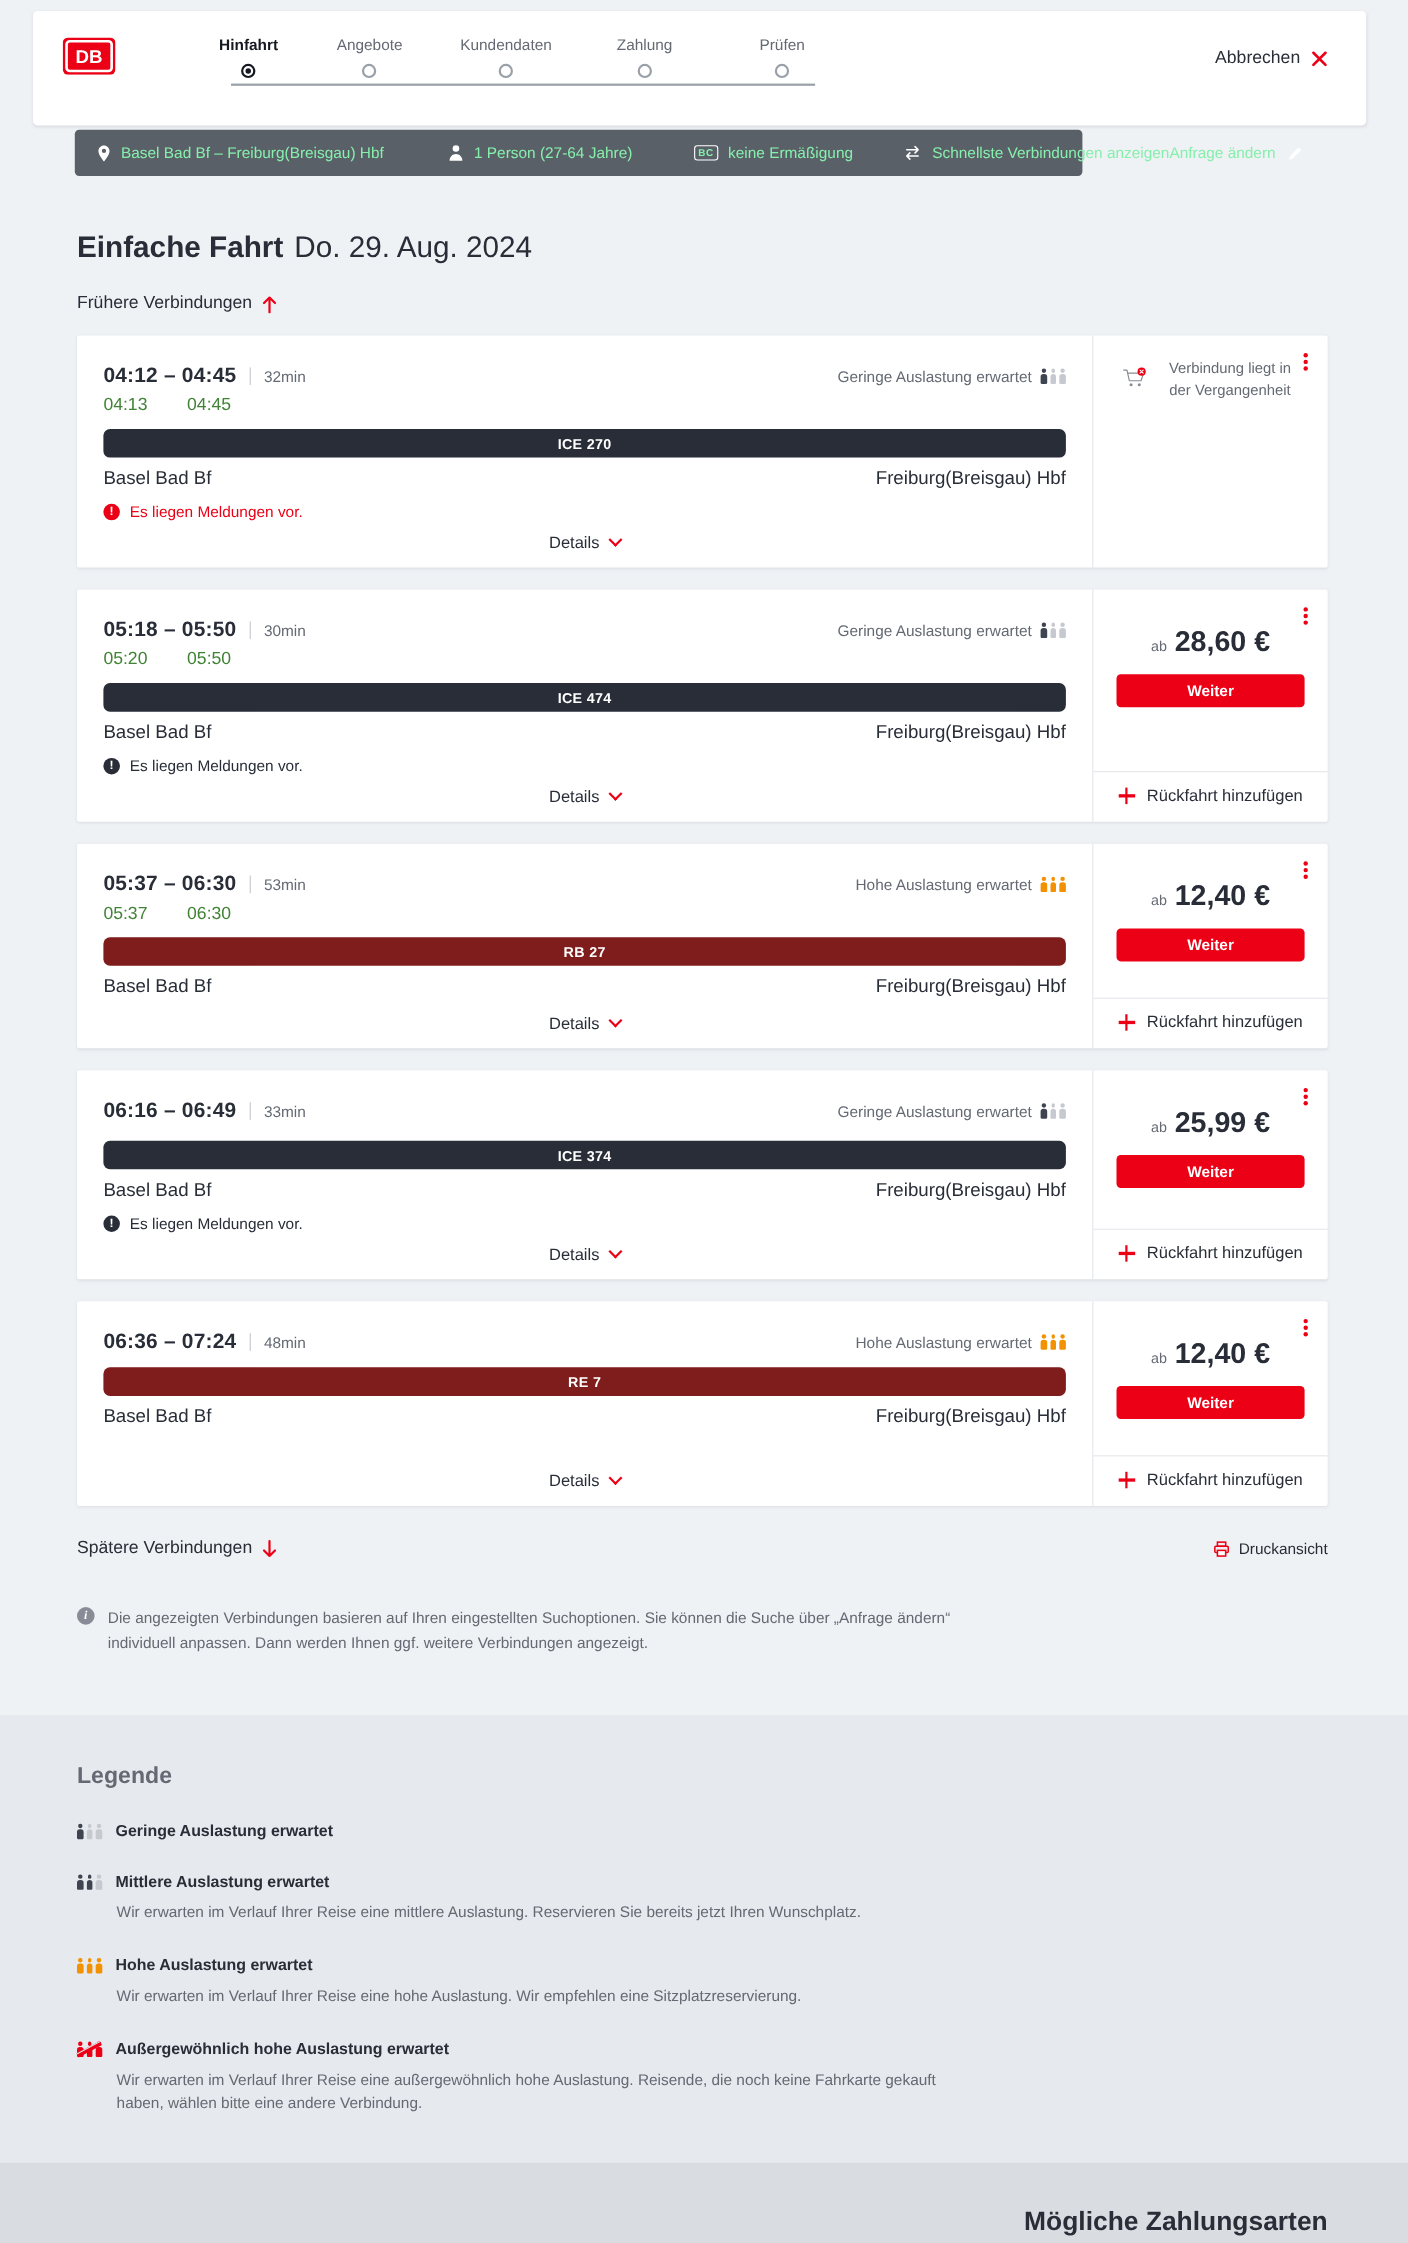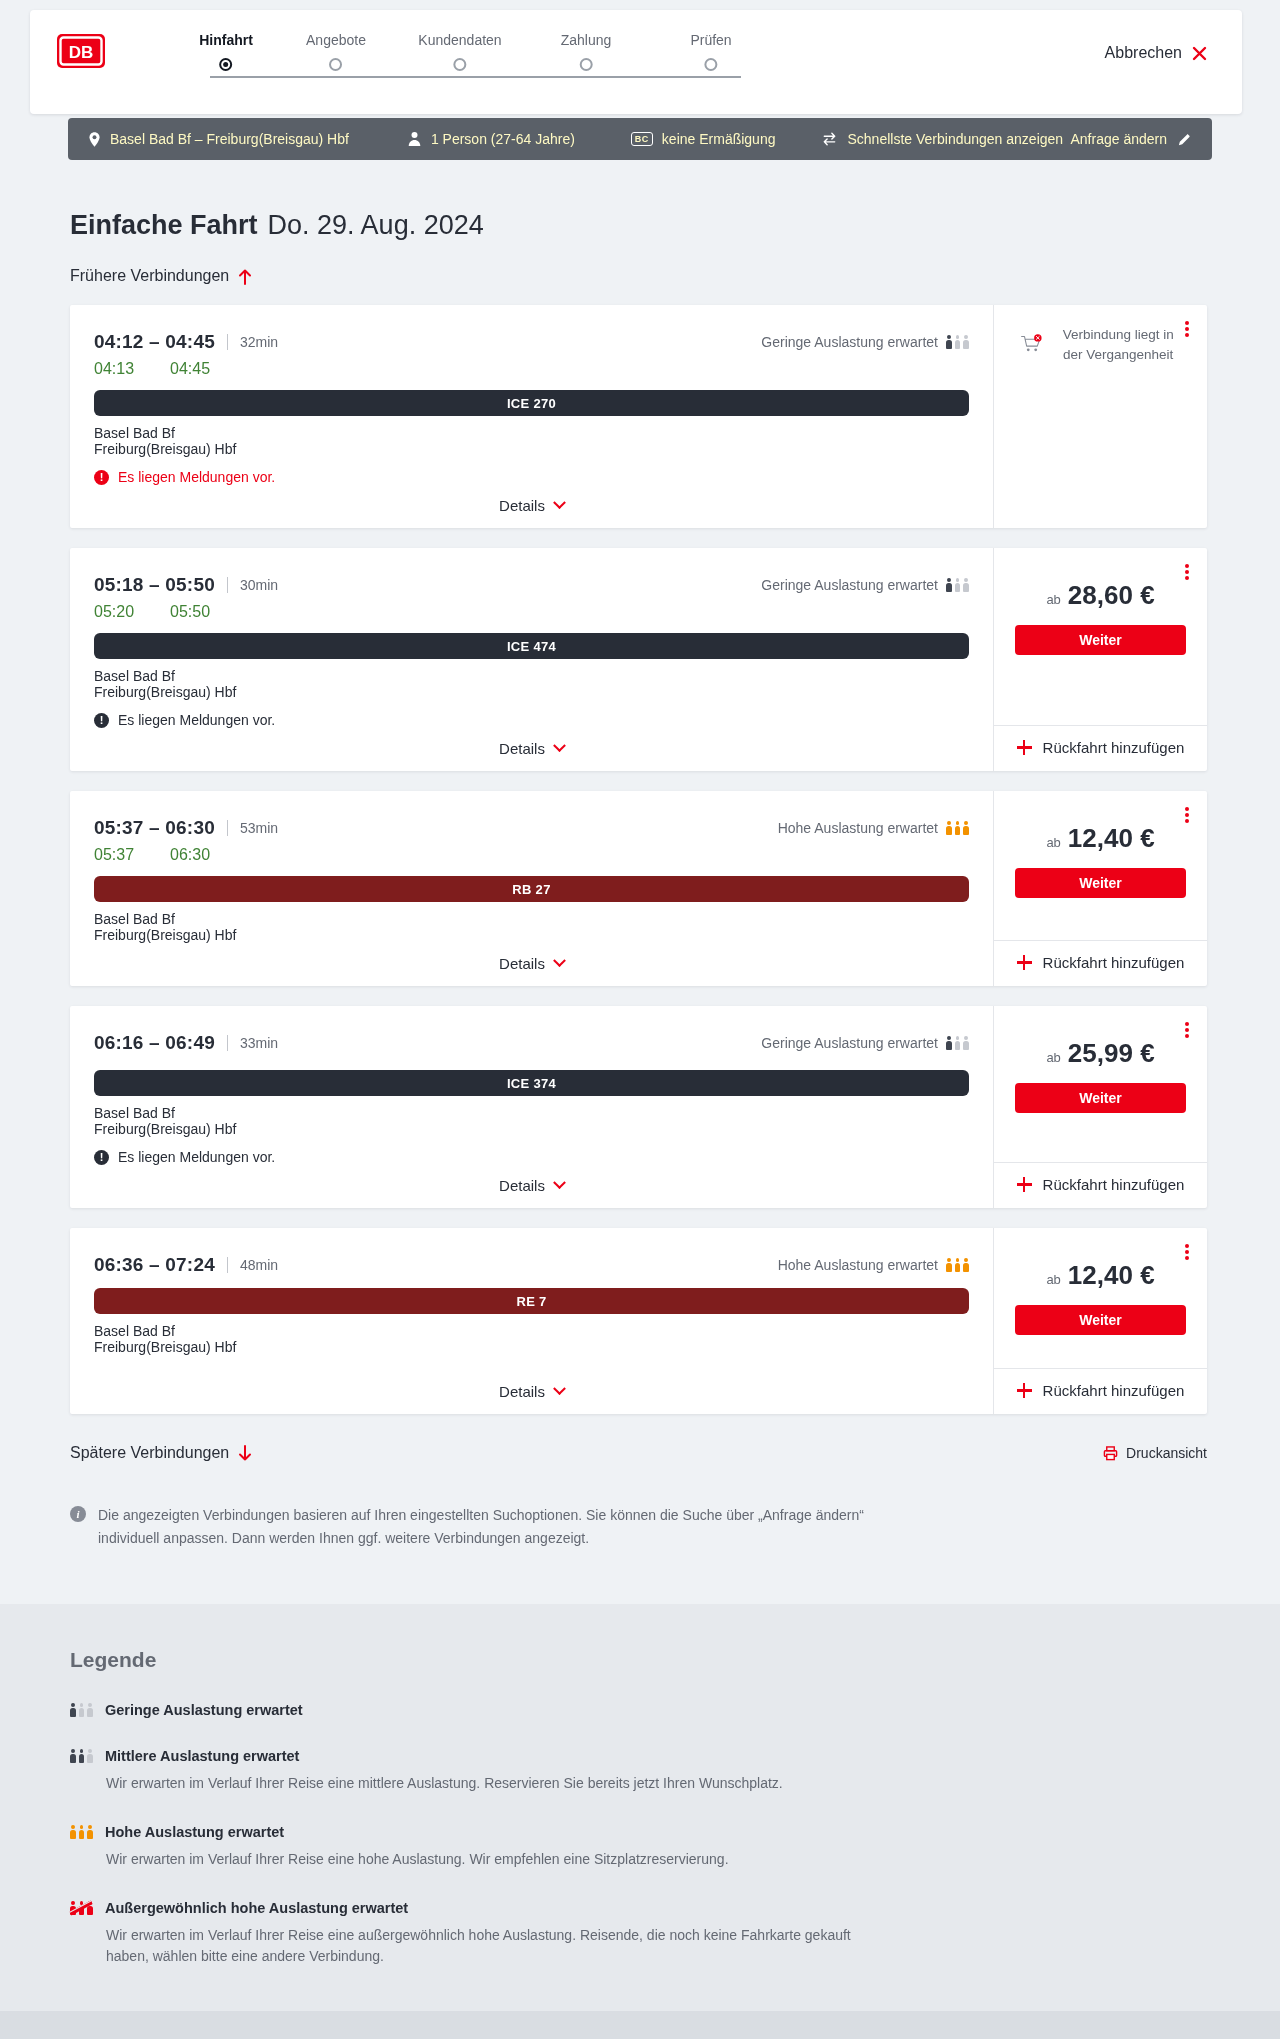--- a/index.html
+++ b/index.html
@@ -20,22 +20,22 @@
   .step { position:absolute; top:22px; transform:translateX(-50%); display:flex; flex-direction:column; align-items:center; gap:10px; cursor:pointer; }
   .step-label { font-size:14px; color:#646973; white-space:nowrap; }
   .step.active .step-label { color:#131821; font-weight:bold; }
   .step-dot { width:13px; height:13px; border:2px solid #9aa0a8; border-radius:50%; background:#fff; position:relative; z-index:1; }
   .step.active .step-dot { border-color:#131821; }
   .step.active .step-dot::after { content:""; position:absolute; left:2px; top:2px; width:5px; height:5px; border-radius:50%; background:#131821; }
   .cancel { position:absolute; right:35px; top:34px; display:flex; align-items:center; gap:10px; cursor:pointer; font-size:16px; color:#282d37; }
 
   
   .summary-bar {
-    margin:4px 0 0 68px; width:1144px; height:42px; background:#5a6068; border-radius:4px;
-    display:flex; align-items:center; color:#fef9c3; font-size:14px; padding:0 20px; z-index:1;
+    margin:4px 0 0 68px; width:916px; height:42px; background:#5a6068; border-radius:4px;
+    display:flex; align-items:center; color:#86efac; font-size:14px; padding:0 20px; z-index:1;
   }
   .sum-item { display:flex; align-items:center; gap:9px; white-space:nowrap; }
   .bc-badge { border:1px solid #fff; border-radius:3px; font-size:9px; font-weight:bold; padding:1px 3px; letter-spacing:.5px; }
   .sum-gap1{ margin-left:58px; } .sum-gap2{ margin-left:56px; } .sum-gap3{ margin-left:46px; }
   .sum-change { margin-left:auto; display:flex; align-items:center; gap:10px; cursor:pointer; }
 
   
   .content { width:1280px; padding:0 73px 54px 70px; }
   .page-title { margin-top:50px; font-size:27px; font-weight:bold; }
   .page-title .date { font-weight:normal; margin-left:10px; }
@@ -52,21 +52,21 @@
   .card-main { flex:1 1 auto; width:924px; padding:26px 24px 0; display:flex; flex-direction:column; border-right:1px solid #e4e6ea; }
   .row1 { display:flex; align-items:center; }
   .times { font-size:19px; font-weight:bold; letter-spacing:.2px; }
   .vsep { width:1px; height:16px; background:#c3c6cc; margin:0 12px; }
   .dur { font-size:14px; color:#646973; }
   .occ-wrap { margin-left:auto; display:flex; align-items:center; gap:8px; font-size:14px; color:#646973; }
   .row-rt { margin-top:7px; font-size:16px; color:#408335; display:flex; gap:36px; }
   .trainbar { margin-top:12px; height:26px; border-radius:6px; display:flex; align-items:center; justify-content:center;
               color:#fff; font-size:13px; font-weight:bold; letter-spacing:.3px; }
   .trainbar.dark { background:#282d37; } .trainbar.gray { background:#7f1d1d; }
-  .stations { margin-top:9px; display:flex; justify-content:space-between; font-size:14px;flex-direction:column; }
+  .stations { margin-top:9px; display:flex; justify-content:space-between; font-size:17px; }
   .warning { margin-top:12px; display:flex; align-items:center; gap:9px; font-size:14px; }
   .warning.red { color:#ec0016; } .warning.dark { color:#282d37; }
   .warn-ic { width:15px; height:15px; border-radius:50%; color:#fff; font-size:11px; font-weight:bold;
              display:flex; align-items:center; justify-content:center; flex:none; }
   .warning.red .warn-ic { background:#ec0016; } .warning.dark .warn-ic { background:#282d37; }
   .details { margin-top:auto; padding:12px 0 14px; align-self:center; display:flex; align-items:center; cursor:pointer; font-size:15px; }
   .chev { width:9px; height:9px; border-right:2px solid #ec0016; border-bottom:2px solid #ec0016;
           transform:rotate(45deg) translate(-2px,-2px); margin-left:10px; }
 
   .card-side { position:relative; width:213px; flex:none; display:flex; flex-direction:column; }

